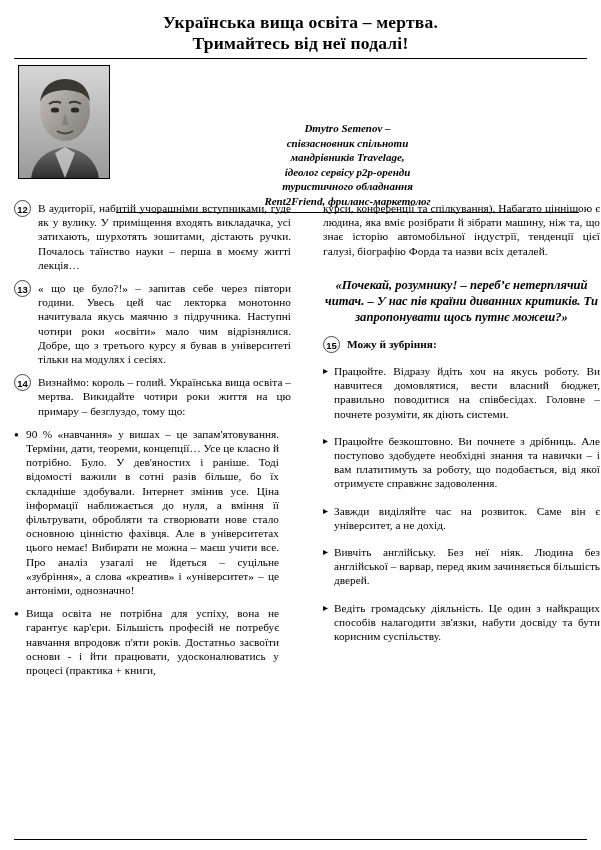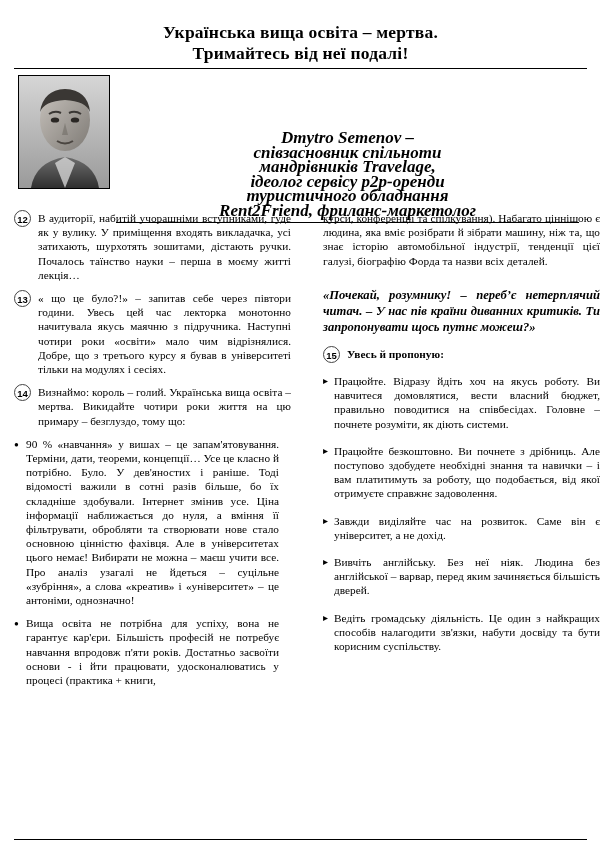--- a/index.html
+++ b/index.html
@@ -19,21 +19,21 @@
     position: relative;
     width: 601px;
     height: 850px;
     box-sizing: border-box;
     padding: 10px 14px 8px 14px;
   }
 
   
   .title-block {
     text-align: center;
-    margin-top: 12px;
+    margin-top: 2px;
     margin-bottom: 4px;
   }
   .title-line {
     font-family: "Liberation Serif", serif;
     font-weight: bold;
     font-size: 17.5px;
     line-height: 21px;
     letter-spacing: 0.2px;
   }
 
@@ -65,21 +65,21 @@
   .photo-frame svg { display: block; }
   .author-text {
     flex: 1 1 auto;
     align-self: flex-end;
     padding-left: 6px;
     padding-right: 8px;
     padding-bottom: 2px;
     text-align: center;
     font-style: italic;
     font-weight: bold;
-    font-size: 17px;
+    font-size: 11px;
     line-height: 14.5px;
     position: relative;
     top: 22px;
   }
   .author-underline {
     border: none;
     border-bottom: 1px solid #000;
     margin: 4px 0 0 0;
     width: 100%;
   }
@@ -147,20 +147,21 @@
     position: absolute;
     left: 0;
     top: 0;
     font-size: 10px;
     line-height: 14.5px;
   }
 
   .pullquote {
     font-weight: bold;
     font-style: italic;
+    text-align: center;
     font-size: 12.6px;
     line-height: 16px;
     margin: 19px 0 12px 0;
   }
 
   .lead-bold {
     font-weight: bold;
   }
   .para.indent-num .lead-bold { }
 
@@ -259,21 +260,21 @@
     <div class="col">
 
       <div class="para">
         <span>курси, конференції та спілкування). Набагато ціннішою є людина, яка вміє розібрати й зібрати машину, ніж та, що знає історію автомобільної індустрії, тенденції цієї галузі, біографію Форда та назви всіх деталей.</span>
       </div>
 
       <div class="pullquote">«Почекай, розумнику! – перебʼє нетерплячий читач. – У нас пів країни диванних критиків. Ти запропонувати щось путнє можеш?»</div>
 
       <div class="para indent-num">
         <span class="num-circle">15</span>
-        <span class="lead-bold">Увесь й пропоную:</span>
+        <span class="lead-bold">Можу й зубріння:</span>
       </div>
 
       <div class="arrow-para">
         <span>Працюйте. Відразу йдіть хоч на якусь роботу. Ви навчитеся домовлятися, вести власний бюджет, правильно поводитися на співбесідах. Головне – почнете розуміти, як діють системи.</span>
       </div>
       <div class="arrow-para">
         <span>Працюйте безкоштовно. Ви почнете з дрібниць. Але поступово здобудете необхідні знання та навички – і вам платитимуть за роботу, що подобається, від якої отримуєте справжнє задоволення.</span>
       </div>
       <div class="arrow-para">
         <span>Завжди виділяйте час на розвиток. Саме він є університет, а не дохід.</span>

